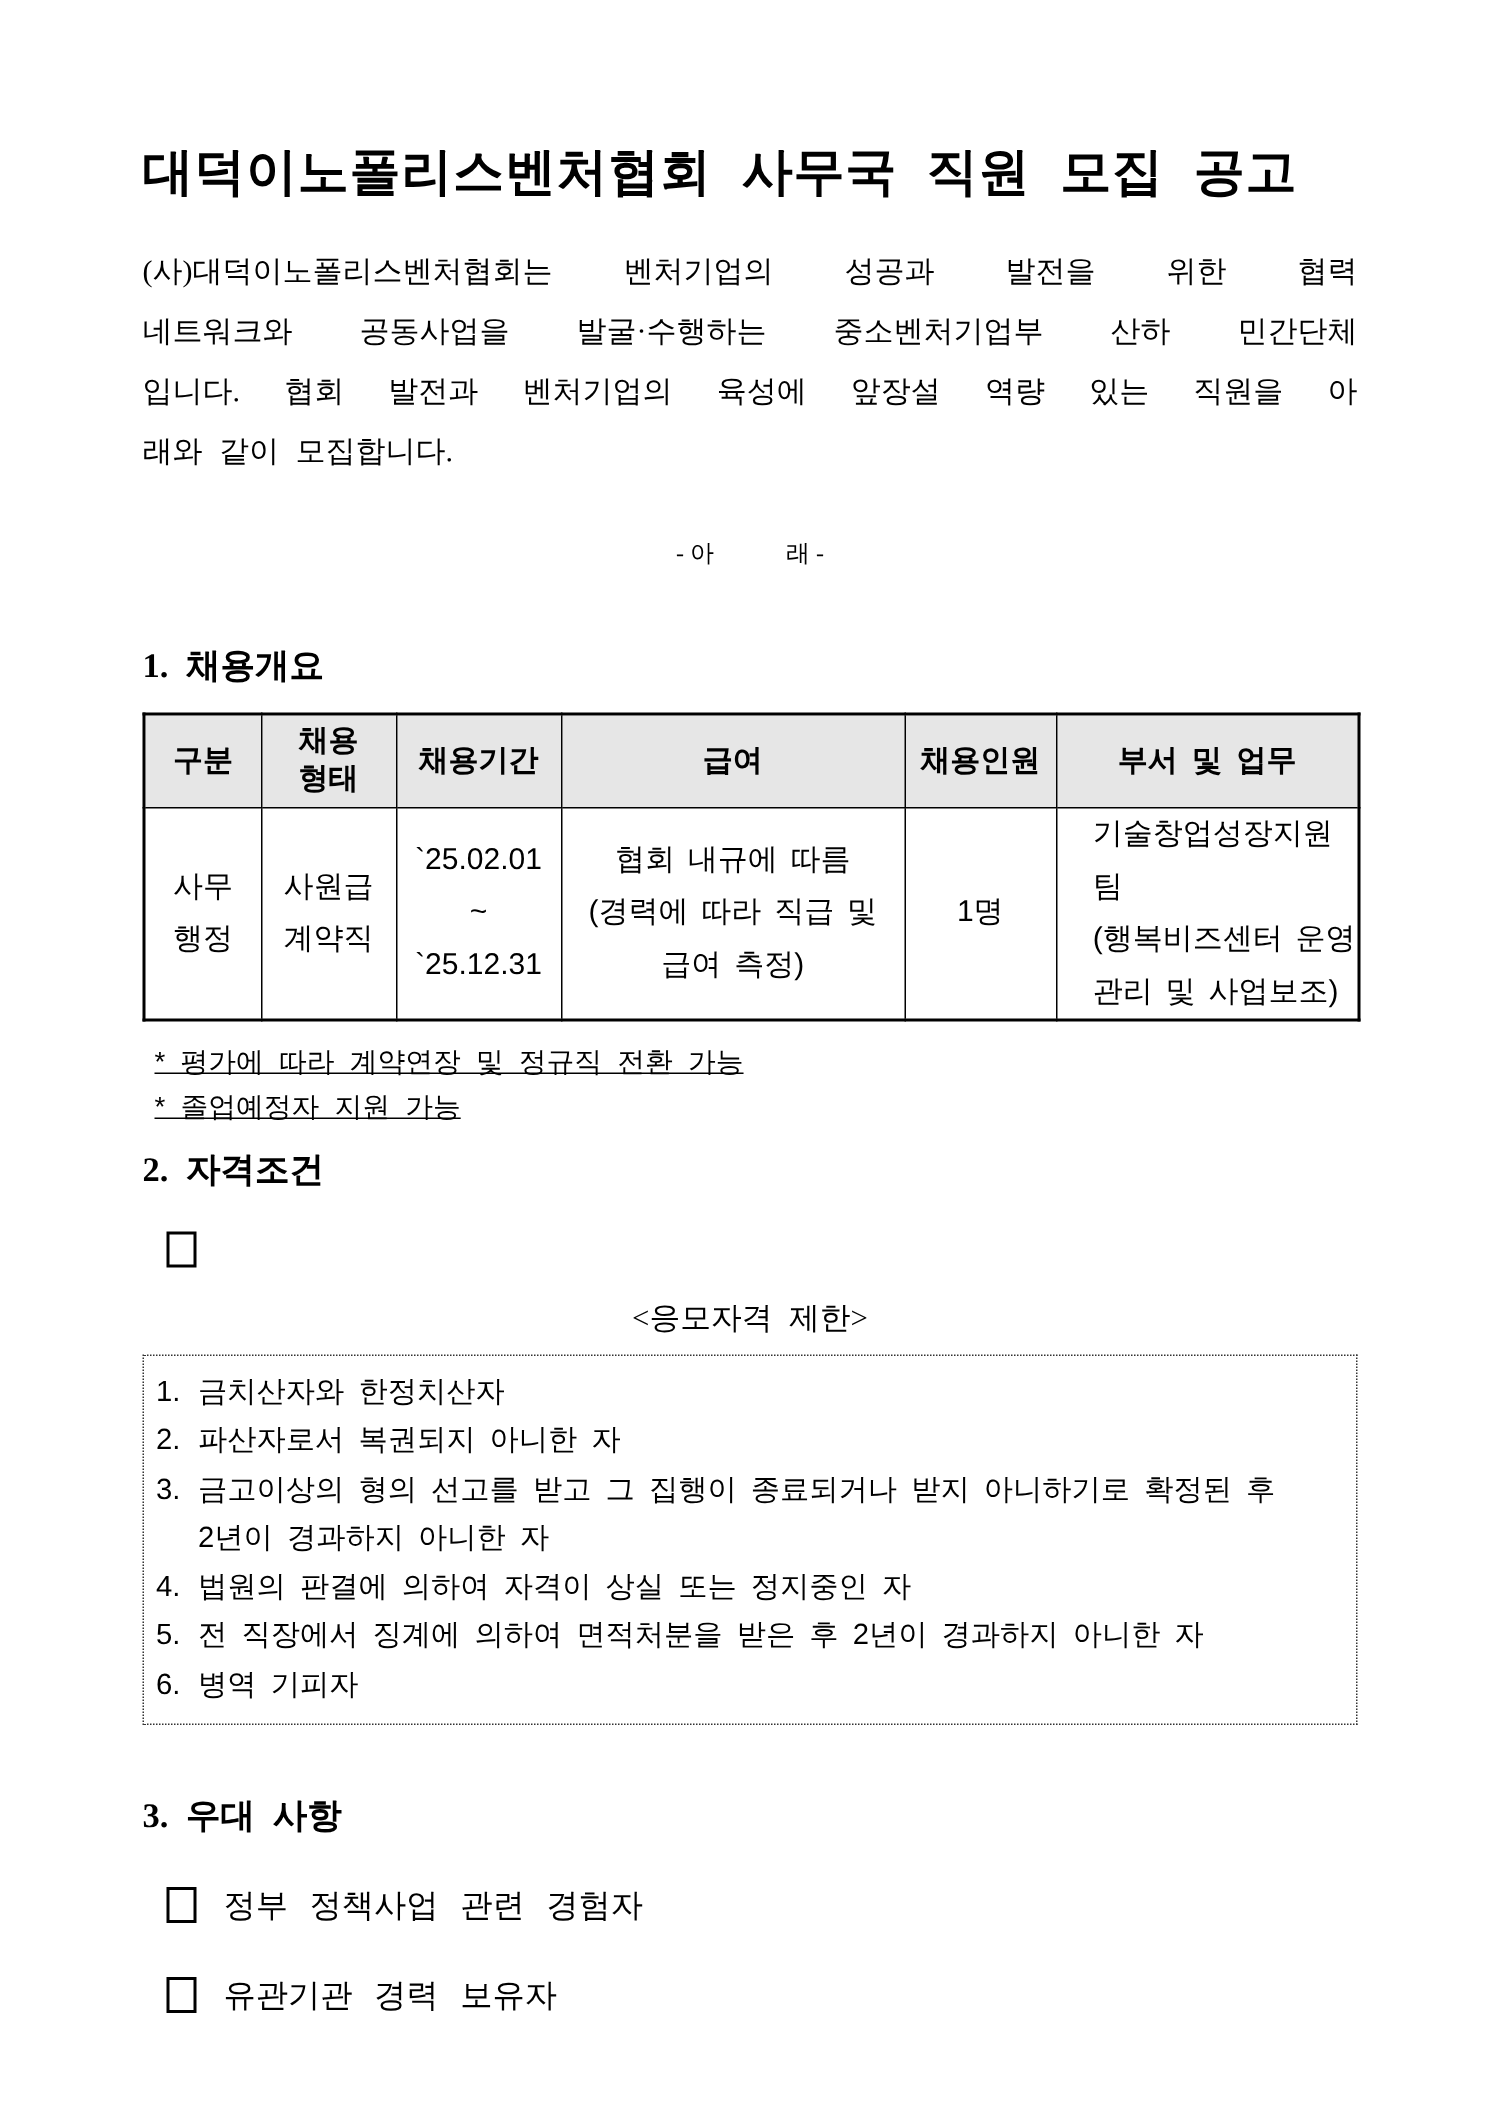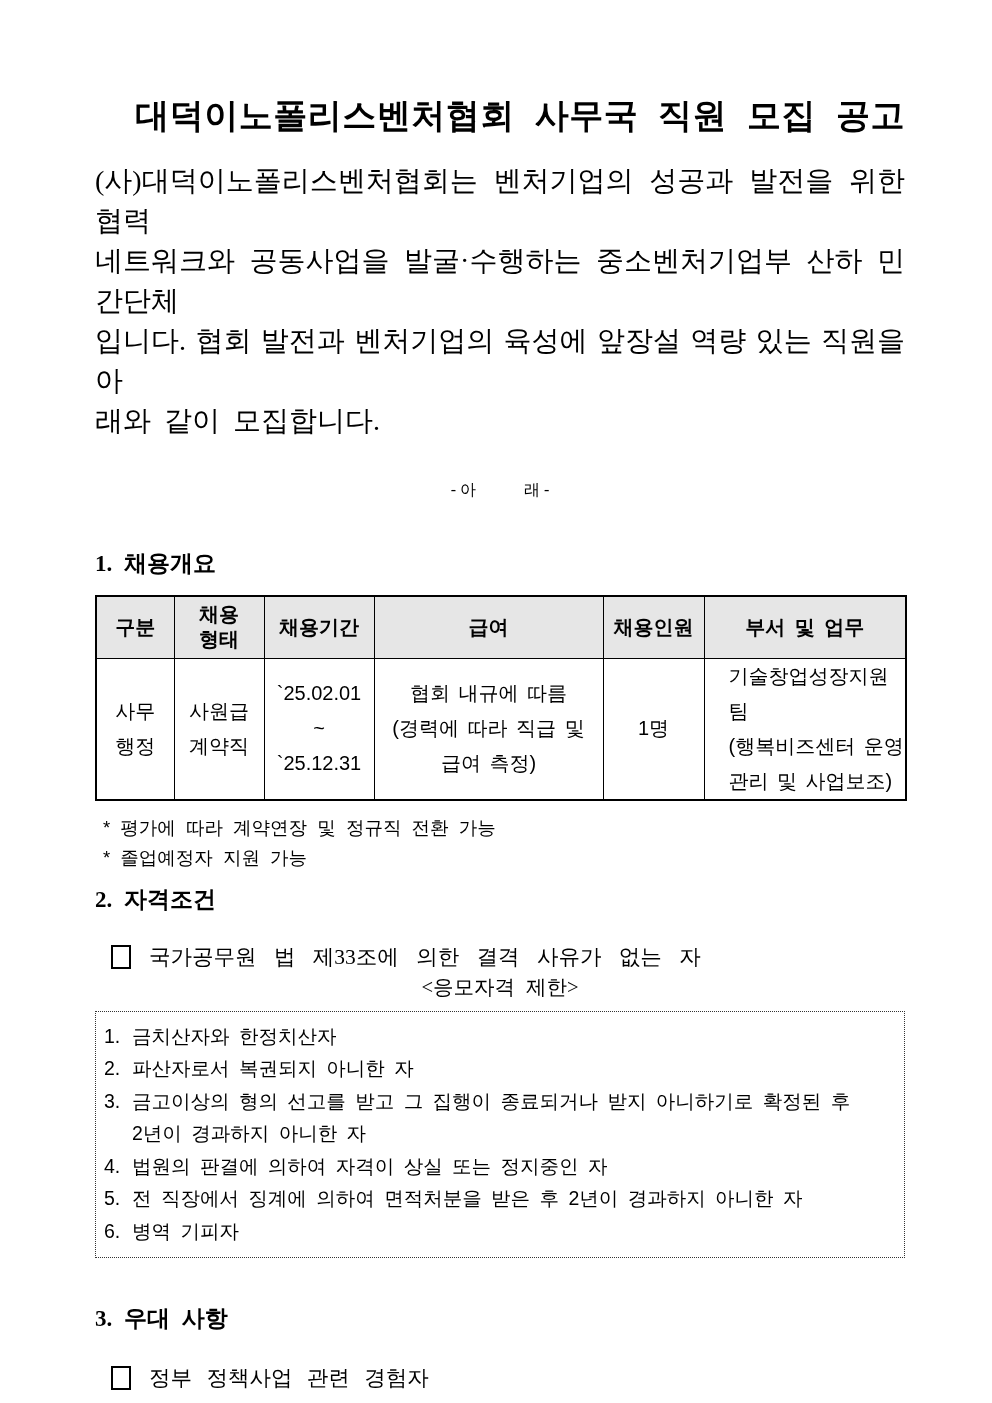--- a/index.html
+++ b/index.html
@@ -15,27 +15,27 @@
     padding: 93px 87px 0 95px;
     overflow: hidden;
   }
   
   .doc-title {
     margin: 0;
     font-family: "Liberation Sans", sans-serif;
     font-weight: bold;
     font-size: 34px;
     line-height: 44px;
-    text-align: right;
+    text-align: left;
     word-spacing: 10px;
     letter-spacing: 0.5px;
     white-space: nowrap;
   }
   
-  .intro { margin-top: 24px; font-size: 28px; line-height: 40px; }
+  .intro { margin-top: 24px; font-size: 20px; line-height: 40px; }
   .intro .iline { text-align: justify; text-align-last: justify; word-spacing: 2px; }
   .intro .iline.last { text-align-last: left; word-spacing: 6px; }
   
   .divider {
     margin-top: 34px;
     text-align: center;
     font-size: 16px;
     line-height: 30px;
     white-space: pre;
   }
@@ -81,20 +81,21 @@
   }
   .recruit-table td.dept-cell { text-align: left; padding-left: 24px; }
   
   .footnotes {
     margin-top: 12px;
     font-family: "Liberation Sans", sans-serif;
     font-size: 18.5px;
     line-height: 30px;
     padding-left: 8px;
     word-spacing: 5px;
+    text-decoration: underline;
   }
   
   .check-row {
     display: flex;
     align-items: center;
     font-size: 21.5px;
     line-height: 32px;
     word-spacing: 12px;
     padding-left: 16px;
   }
@@ -103,20 +104,21 @@
   .checkbox {
     display: inline-block;
     width: 20px;
     height: 24px;
     border: 2px solid #000;
     margin-right: 18px;
     flex: none;
   }
   
   .box-subtitle {
+    margin-top: 20px;
     text-align: center;
     font-size: 20.5px;
     line-height: 28px;
     word-spacing: 6px;
   }
   
   .restrict-box {
     margin-top: 10px;
     width: 810px;
     border: 1.5px dotted #333;
@@ -202,21 +204,20 @@
 
   <div class="footnotes">
     <div>* 평가에 따라 계약연장 및 정규직 전환 가능</div>
     <div>* 졸업예정자 지원 가능</div>
   </div>
 
   <h2 class="sec-heading sec2">2. 자격조건</h2>
 
   <div class="check-row qual-row">
     <span class="checkbox"></span>
-    <span>국가공무원 법 제33조에 의한 결격 사유가 없는 자</span>
   </div>
 
   <div class="box-subtitle">&lt;응모자격 제한&gt;</div>
 
   <div class="restrict-box">
     <div class="bitem">
       <span class="bnum">1.</span>
       <span class="btxt">금치산자와 한정치산자</span>
     </div>
     <div class="bitem">

